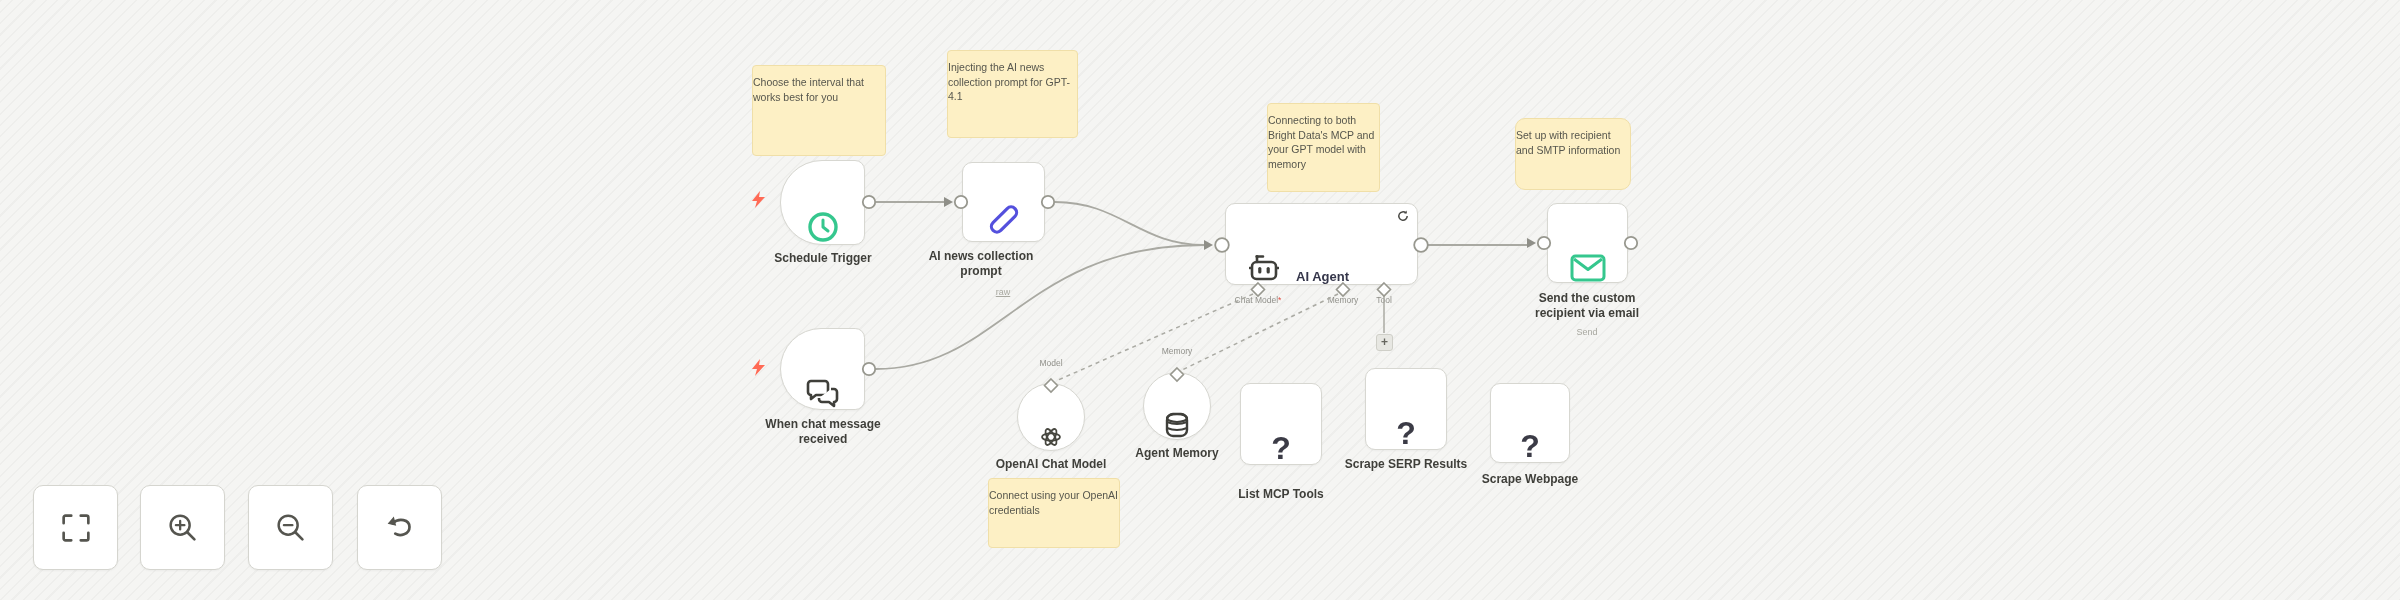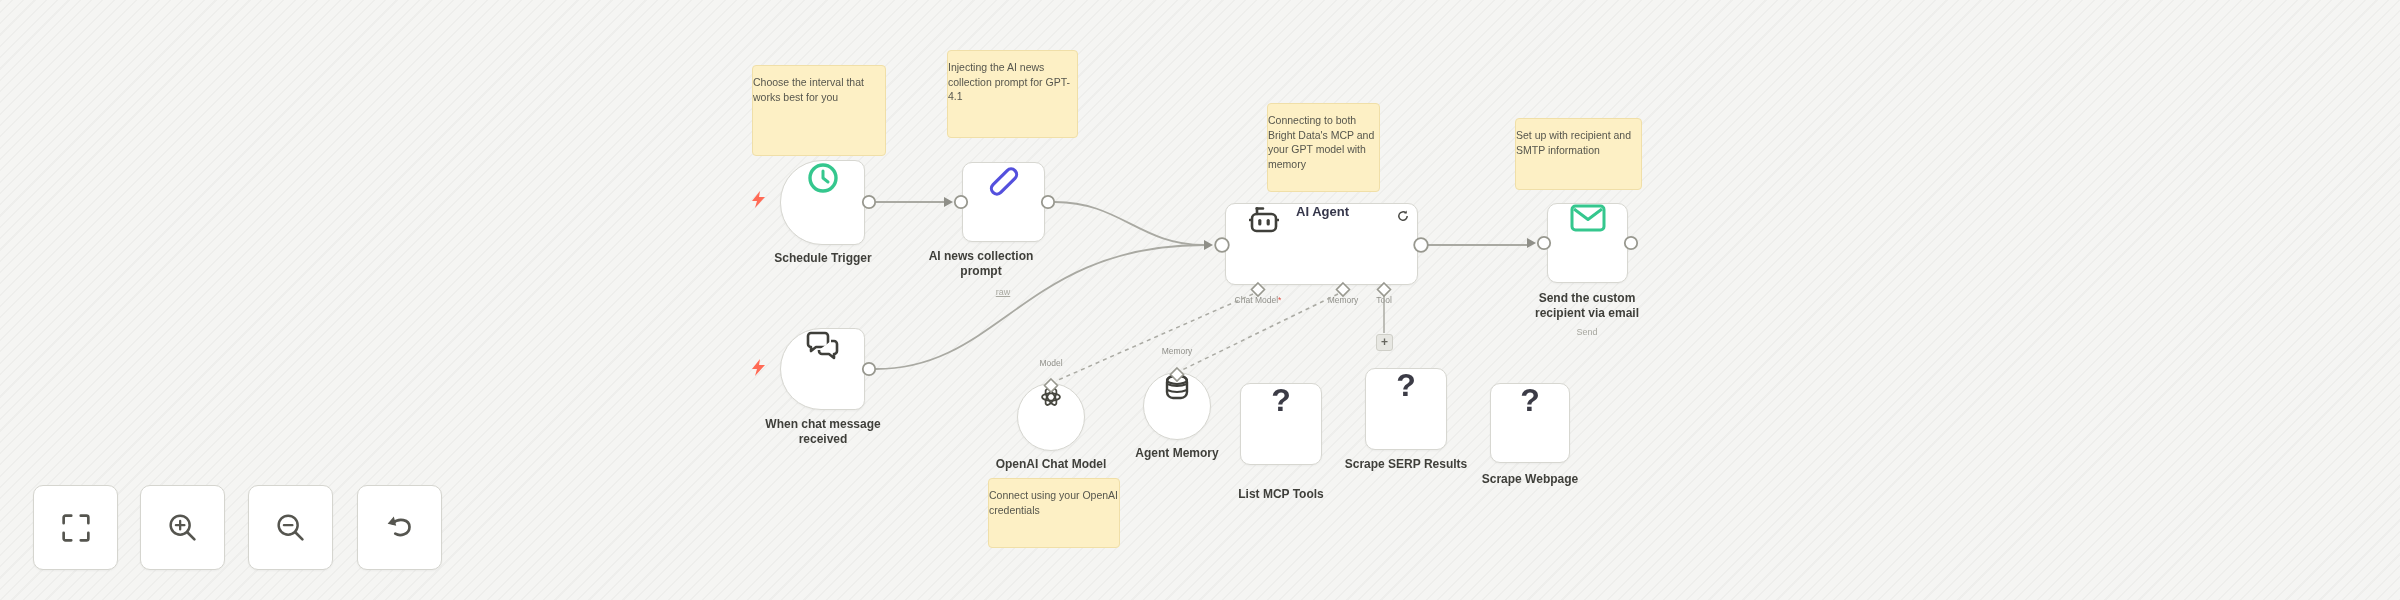--- a/index.html
+++ b/index.html
@@ -6,21 +6,21 @@
   body{font-family:"Liberation Sans",sans-serif;}
   #canvas{
     position:relative;width:2400px;height:600px;overflow:hidden;
     background-color:#f5f5f3;
     background-image:repeating-linear-gradient(135deg,
       rgba(120,120,115,0.055) 0px, rgba(120,120,115,0.055) 1.5px,
       transparent 1.5px, transparent 8px);
   }
   .node{
     position:absolute;background:#ffffff;border:1.6px solid #d7d7d1;
-    box-sizing:border-box;display:flex;align-items:flex-start;justify-content:center;
+    box-sizing:border-box;display:flex;align-items:flex-end;justify-content:center;
     box-shadow:0 1px 2px rgba(60,60,55,0.05);z-index:2;
   }
   .sq{border-radius:10px;}
   .trigger{border-radius:42px 10px 10px 42px;}
   .round{border-radius:50%;}
   .node-label{
     position:absolute;font-size:12px;font-weight:bold;color:#3f3f3a;
     text-align:center;line-height:1.25;transform:translateX(-50%);z-index:3;
   }
   .node-sub{
@@ -56,21 +56,21 @@
   .refresh{position:absolute;top:6px;right:8px;}
 </style>
 </head>
 <body>
 
 <div id="canvas">
 
   <div class="sticky" style="left:752px;top:65px;width:134px;height:91px;">Choose the interval that works best for you</div>
   <div class="sticky" style="left:947px;top:50px;width:131px;height:88px;">Injecting the AI news collection prompt for GPT-4.1</div>
   <div class="sticky" style="left:1267px;top:103px;width:113px;height:89px;">Connecting to both Bright Data's MCP and your GPT model with memory</div>
-  <div class="sticky" style="left:1515px;top:118px;width:127px;height:72px;">Set up with recipient and SMTP information</div>
+  <div class="sticky" style="left:1515px;top:118px;width:116px;height:72px;border-radius:10px;">Set up with recipient and SMTP information</div>
   <div class="sticky" style="left:988px;top:478px;width:132px;height:70px;">Connect using your OpenAI credentials</div>
 
   <svg class="bolt" style="left:751px;top:191px;" width="15" height="18" viewBox="0 0 15 18">
     <polygon points="9,0 1,10 6,10 4,17 14,6 8,6" fill="#ff6a55"></polygon>
   </svg>
   <svg class="bolt" style="left:751px;top:359px;" width="15" height="18" viewBox="0 0 15 18">
     <polygon points="9,0 1,10 6,10 4,17 14,6 8,6" fill="#ff6a55"></polygon>
   </svg>
 
   <div class="node trigger" style="left:780px;top:160px;width:85px;height:85px;">

